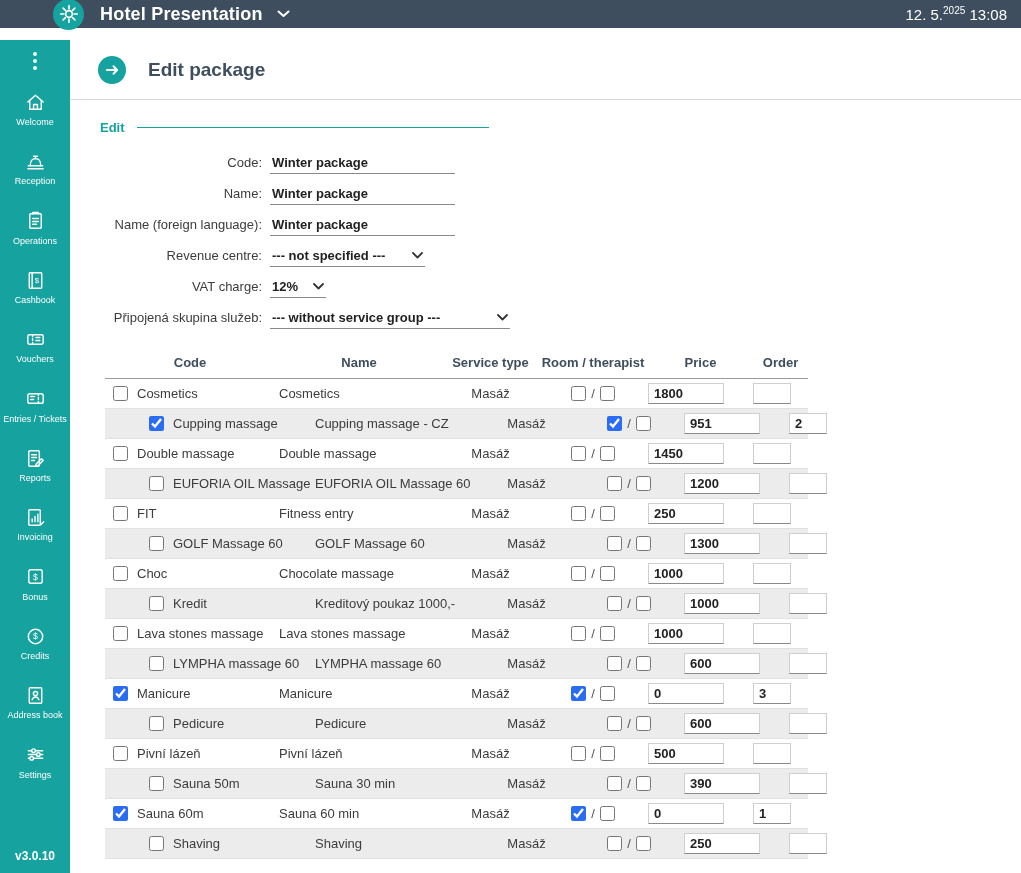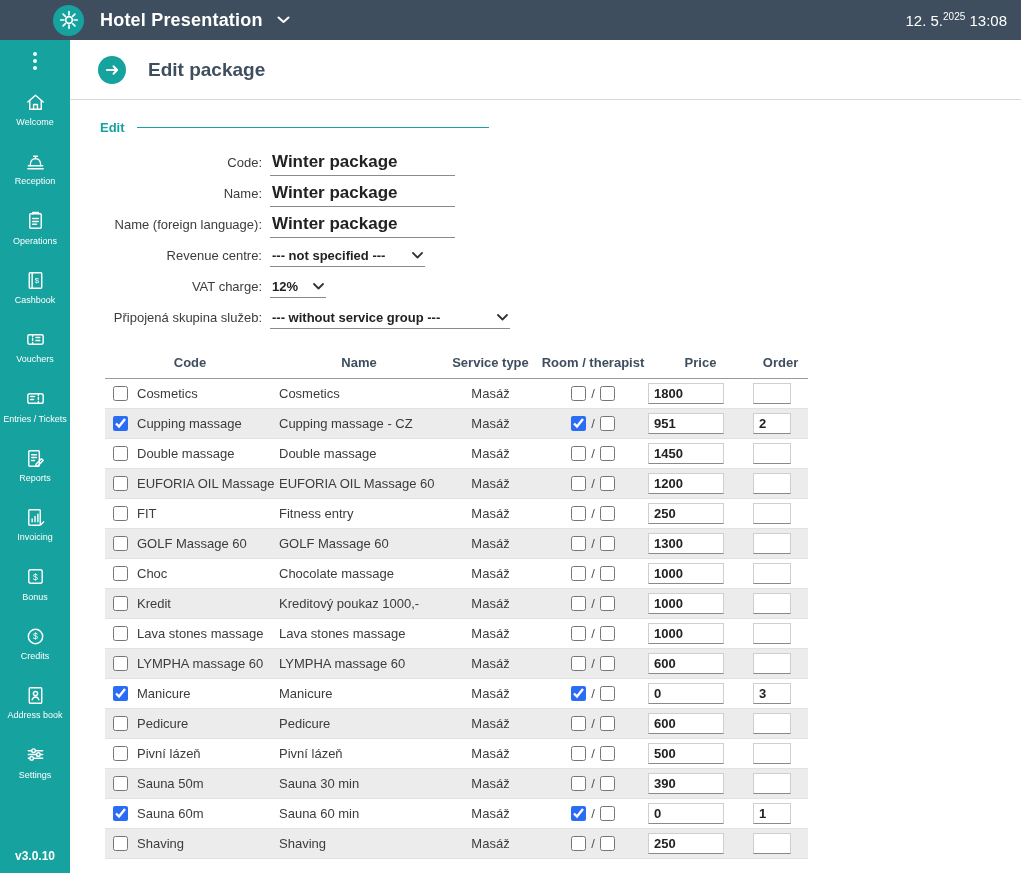--- a/index.html
+++ b/index.html
@@ -1,20 +1,20 @@
 <!DOCTYPE html>
 <html><head>
 <meta charset="utf-8">
 <style>
   * { box-sizing: border-box; }
   body { margin: 0; font-family: "Liberation Sans", sans-serif; background: #fff; }
   .app { position: relative; width: 1021px; height: 873px; background: #fff; overflow: hidden; }
 
   
-  .topbar { position: absolute; top: 0; left: 0; right: 0; height: 40px; background: #3e4e5e; display: flex; align-items: center; z-index: 5; text-align: center; }
+  .topbar { position: absolute; top: 0; left: 0; right: 0; height: 28px; background: #3e4e5e; display: flex; align-items: center; z-index: 5; text-align: center; }
   .gear-badge { width: 31px; height: 31px; border-radius: 50%; background: #16a29e; display: flex; align-items: center; justify-content: center; margin-left: 53px; flex: none; cursor: pointer; }
   .app-title { color: #fff; font-weight: bold; font-size: 18px; margin-left: 16px; letter-spacing: .2px; }
   .title-chevron { margin-left: 14px; display: flex; cursor: pointer; }
   .topbar-right { margin-left: auto; margin-right: 14px; color: #fff; font-size: 15px; white-space: nowrap; }
   .topbar-right sup { font-size: 10px; }
 
   
   .sidebar { position: absolute; top: 40px; left: 0; bottom: 0; width: 70px; background: #16a29e; display: flex; flex-direction: column; align-items: center; }
   .side-dots { margin-top: 8px; display: flex; flex-direction: column; gap: 3px; cursor: pointer; padding: 4px; }
   .side-dots i { width: 4px; height: 4px; border-radius: 50%; background: #eafffe; display: block; }
@@ -32,34 +32,34 @@
   .page-title { color: #3e4e5e; font-weight: bold; font-size: 19px; }
 
   .content { padding: 14px 0 0 30px; }
   .section-head { display: flex; align-items: center; gap: 12px; margin: 6px 0 16px 0; }
   .section-label { color: #16a29e; font-weight: bold; font-size: 13px; }
   .section-rule { height: 1px; background: #16a29e; width: 352px; }
 
   .form-row { display: flex; align-items: center; margin-bottom: 8px; height: 23px; }
   .form-label { width: 162px; text-align: right; font-size: 13px; color: #3c3c3c; flex: none; }
   .form-control { margin-left: 8px; display: flex; align-items: center; }
-  .text-input { width: 185px; border: none; border-bottom: 1px solid #8a8a8a; font-weight: bold; font-size: 17px; color: #222; padding: 3px 2px; outline: none; font-family: inherit; background: transparent; }
+  .text-input { width: 185px; border: none; border-bottom: 1px solid #8a8a8a; font-weight: bold; font-size: 13px; color: #222; padding: 3px 2px; outline: none; font-family: inherit; background: transparent; }
   .select { display: inline-flex; align-items: center; justify-content: space-between; border-bottom: 1px solid #8a8a8a; font-weight: bold; font-size: 13px; color: #222; padding: 3px 2px; cursor: pointer; }
   .select .chev { margin-left: 10px; display: flex; }
   .w-rev { width: 155px; }
   .w-vat { width: 56px; }
   .w-grp { width: 240px; }
 
   
   .table { margin: 18px 0 0 5px; width: 703px; font-size: 13px; color: #3c3c3c; }
   .thead, .trow { display: grid; grid-template-columns: 170px 168px 95px 110px 105px 55px; align-items: center; }
   .thead { height: 32px; border-bottom: 1px solid #9a9a9a; font-weight: bold; color: #3e4e5e; }
   .thead .th { text-align: center; }
   .trow { height: 30px; border-bottom: 1px solid #e2e2e2; }
-  .trow.alt { background: #ececec; }
+  .trow.alt { background: #ececec; padding-left: 36px; }
   .c-code { display: flex; align-items: center; gap: 9px; padding-left: 8px; }
   .c-name { padding-left: 4px; }
   .c-type { text-align: center; }
   .c-room { display: flex; align-items: center; justify-content: center; gap: 5px; }
   .c-room .slash { color: #555; }
   input[type=checkbox] { width: 15px; height: 15px; accent-color: #2a6df4; margin: 0; cursor: pointer; }
   .num-input { height: 21px; border: 1px solid #cfcfcf; border-bottom: 1px solid #8a8a8a; background: #fff; font-weight: bold; font-size: 13px; color: #222; padding: 1px 5px; font-family: inherit; outline: none; }
   .price { width: 76px; }
   .order { width: 38px; }
 </style>

